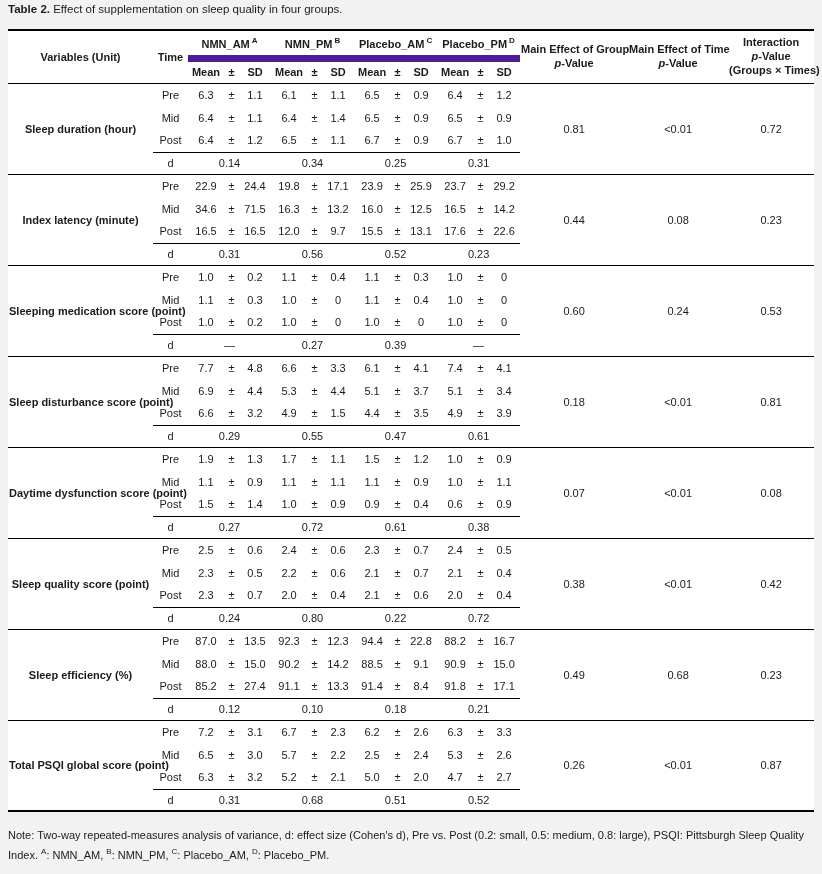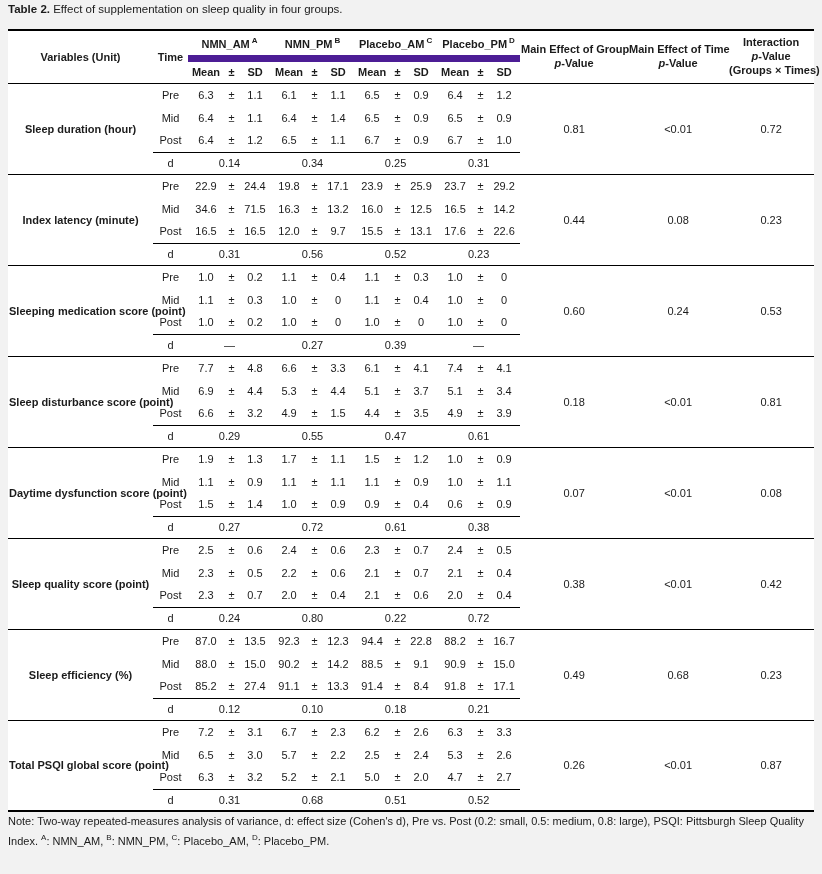--- a/index.html
+++ b/index.html
@@ -44,20 +44,21 @@
 
   .p-h .hl { display: block; line-height: 1.25; }
   .p-h .hl:empty { display: none; }
 
   tbody td { height: 23px; }
   tbody tr.d-row td { height: 22px; }
   td.d-top { border-top: 1px solid #000; }
   th.var-cell { font-weight: bold; }
 
   .note {
+    margin-top: 14px;
     font-size: 11px;
     line-height: 1.75;
     color: #1b1b1b;
     width: 806px;
   }
 </style>
 </head>
 <body>
 
 <div class="page">

